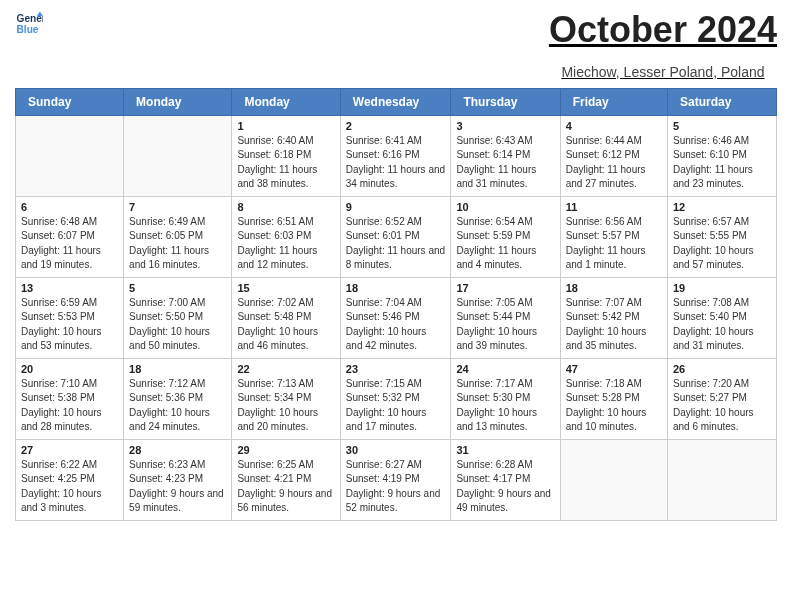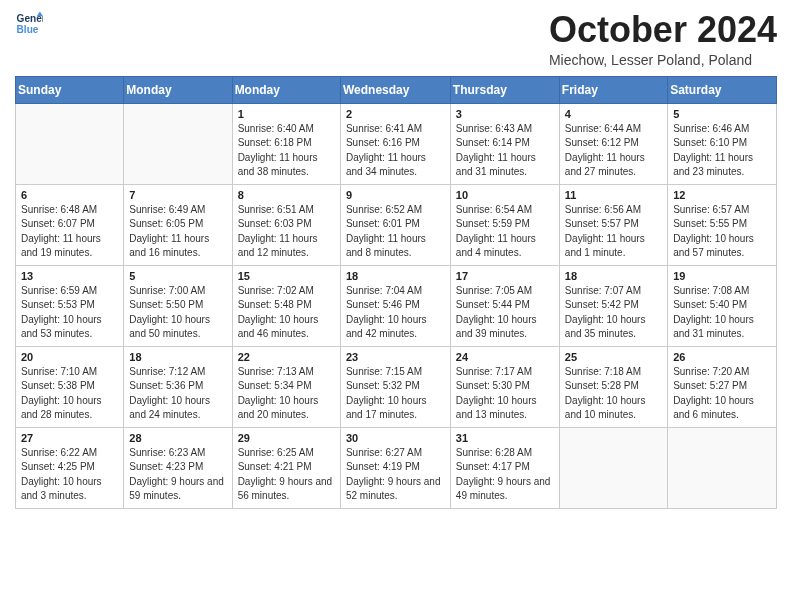--- a/index.html
+++ b/index.html
@@ -24,44 +24,45 @@
     .logo {
       display: flex;
       align-items: center;
       gap: 2px;
     }
     .logo-icon {
       width: 28px;
       height: 28px;
     }
     .title-block {
-      text-align: left;
+      text-align: center;
+      text-decoration: underline;
     }
     .month-title {
       font-size: 36px;
       font-weight: bold;
       color: #222;
       line-height: 1.1;
     }
     .subtitle {
       font-size: 14px;
       color: #444;
-      margin-top: 2px;
+      margin-top: 14px;
     }
     .calendar-table {
       width: 100%;
       border-collapse: collapse;
       border: 1px solid #ccc;
     }
     .calendar-table th {
       background: #4a7fc1;
       color: #fff;
       font-size: 12px;
       font-weight: bold;
-      padding: 6px 2px;
+      padding: 6px 12px;
       text-align: left;
       border: 1px solid #3a6aaa;
     }
     .calendar-table td {
       vertical-align: top;
       border: 1px solid #ccc;
       padding: 4px 5px;
       font-size: 9.5px;
       color: #222;
       width: 113px;
@@ -219,21 +220,21 @@
           </td>
           <td>
             <span class="day-number">23</span>
             <div class="day-info">Sunrise: 7:15 AM<br>Sunset: 5:32 PM<br>Daylight: 10 hours and 17 minutes.</div>
           </td>
           <td>
             <span class="day-number">24</span>
             <div class="day-info">Sunrise: 7:17 AM<br>Sunset: 5:30 PM<br>Daylight: 10 hours and 13 minutes.</div>
           </td>
           <td>
-            <span class="day-number">25</span>
+            <span class="day-number">47</span>
             <div class="day-info">Sunrise: 7:18 AM<br>Sunset: 5:28 PM<br>Daylight: 10 hours and 10 minutes.</div>
           </td>
           <td>
             <span class="day-number">26</span>
             <div class="day-info">Sunrise: 7:20 AM<br>Sunset: 5:27 PM<br>Daylight: 10 hours and 6 minutes.</div>
           </td>
         </tr>
         <tr>
           <td>
             <span class="day-number">27</span>

